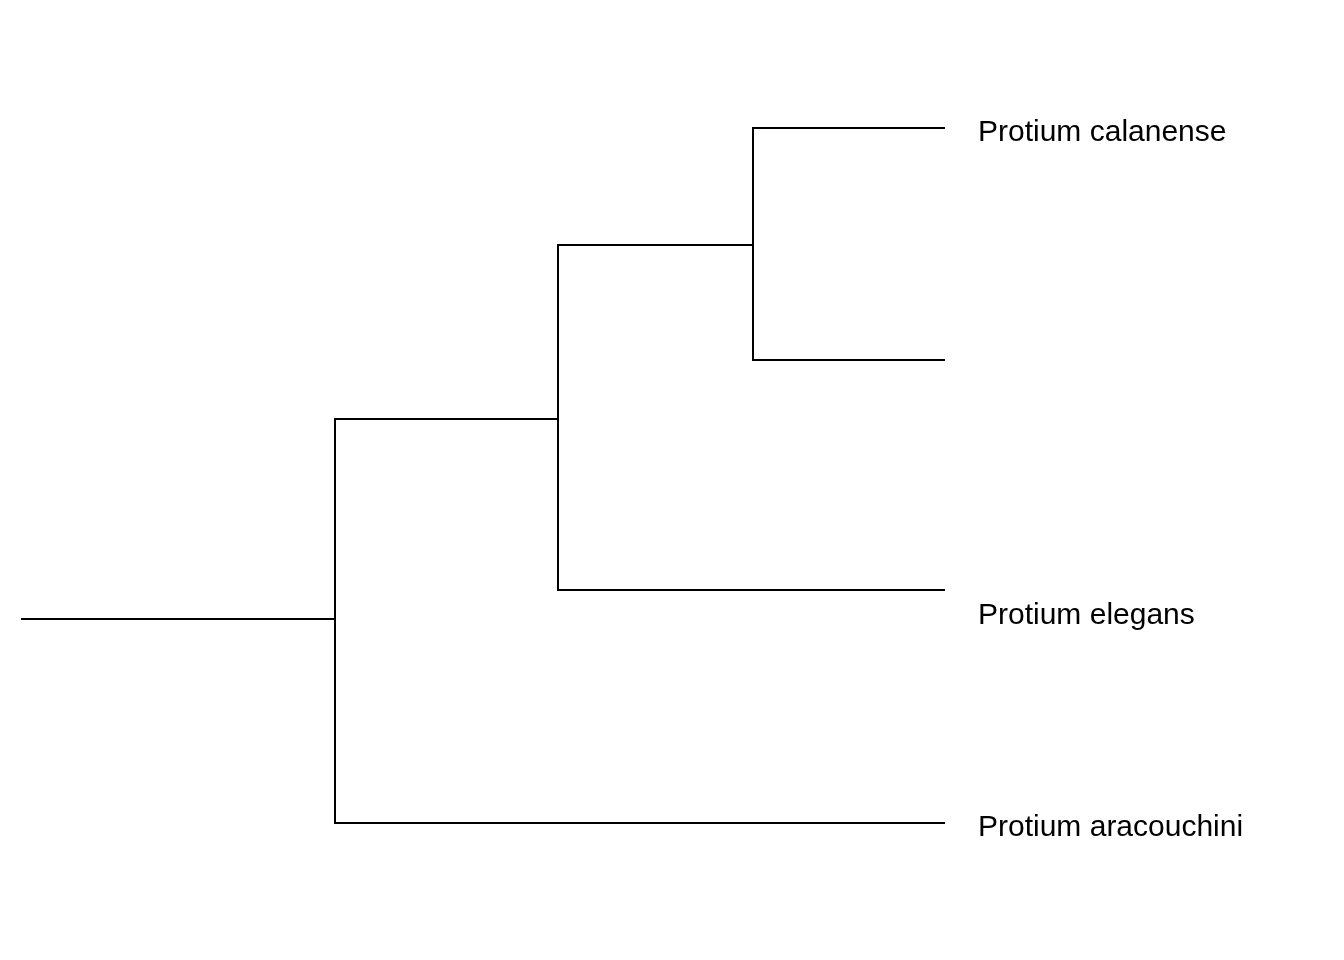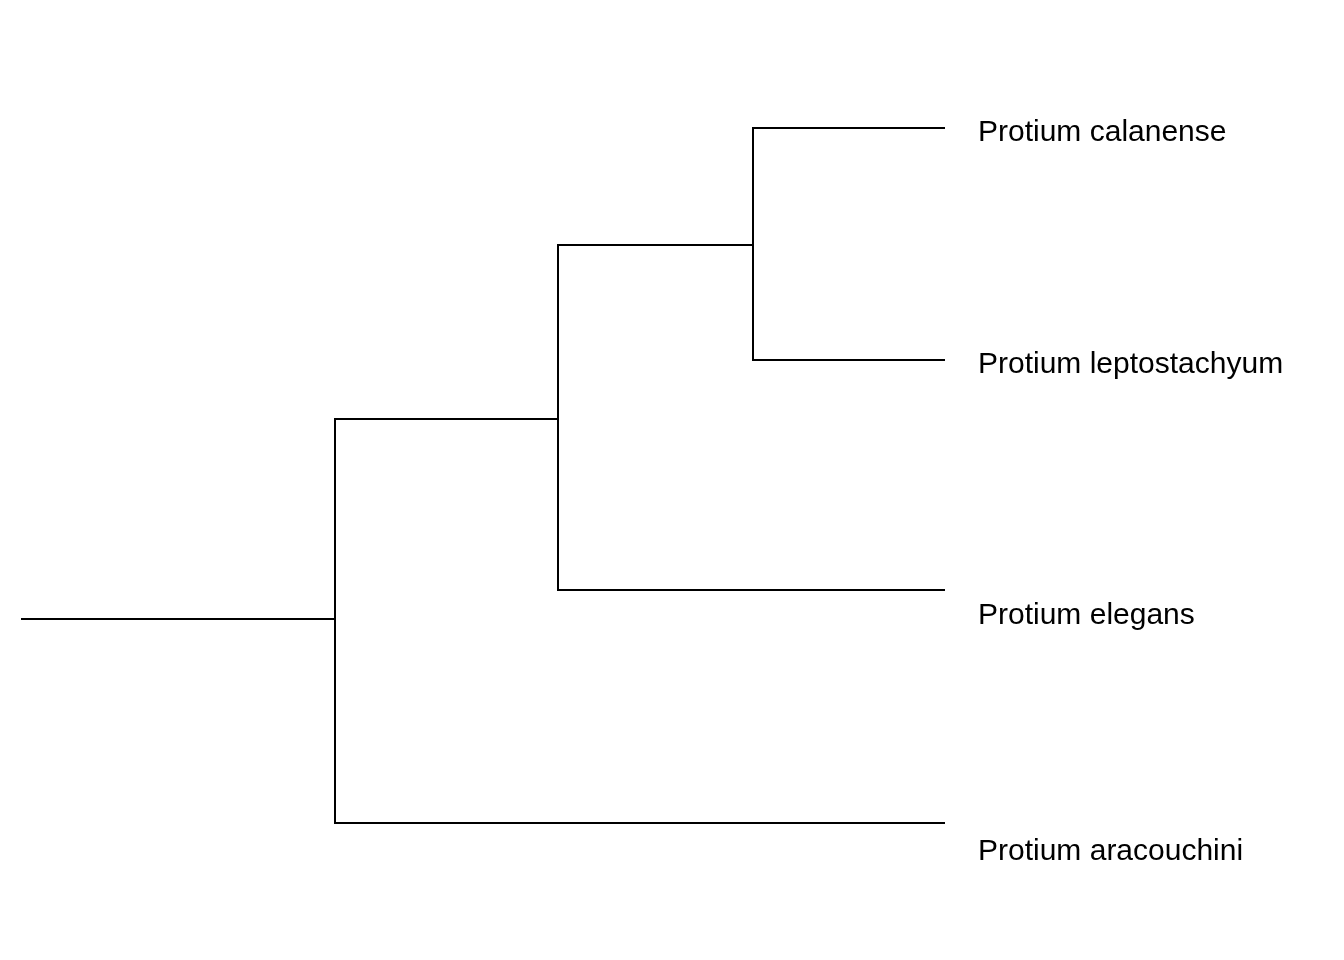--- a/index.html
+++ b/index.html
@@ -58,19 +58,18 @@
 
     <line x1="753" y1="127" x2="753" y2="361" stroke="#000000" stroke-width="2" shape-rendering="crispEdges"></line>
 
     <line x1="753" y1="128" x2="945" y2="128" stroke="#000000" stroke-width="2" shape-rendering="crispEdges"></line>
 
     <line x1="753" y1="360" x2="945" y2="360" stroke="#000000" stroke-width="2" shape-rendering="crispEdges"></line>
   </svg>
 
   <div class="tip-label" style="left:978px; top:131px;">Protium calanense</div>
 
-  <div class="tip-label" style="left:978px; top:363px;">Protium leptostachyum</div>
 
   <div class="tip-label" style="left:978px; top:614px;">Protium elegans</div>
 
-  <div class="tip-label" style="left:978px; top:826px;margin-top:24px;">Protium aracouchini</div>
+  <div class="tip-label" style="left:978px; top:826px;">Protium aracouchini</div>
 
 </div>
 
 </body></html>

